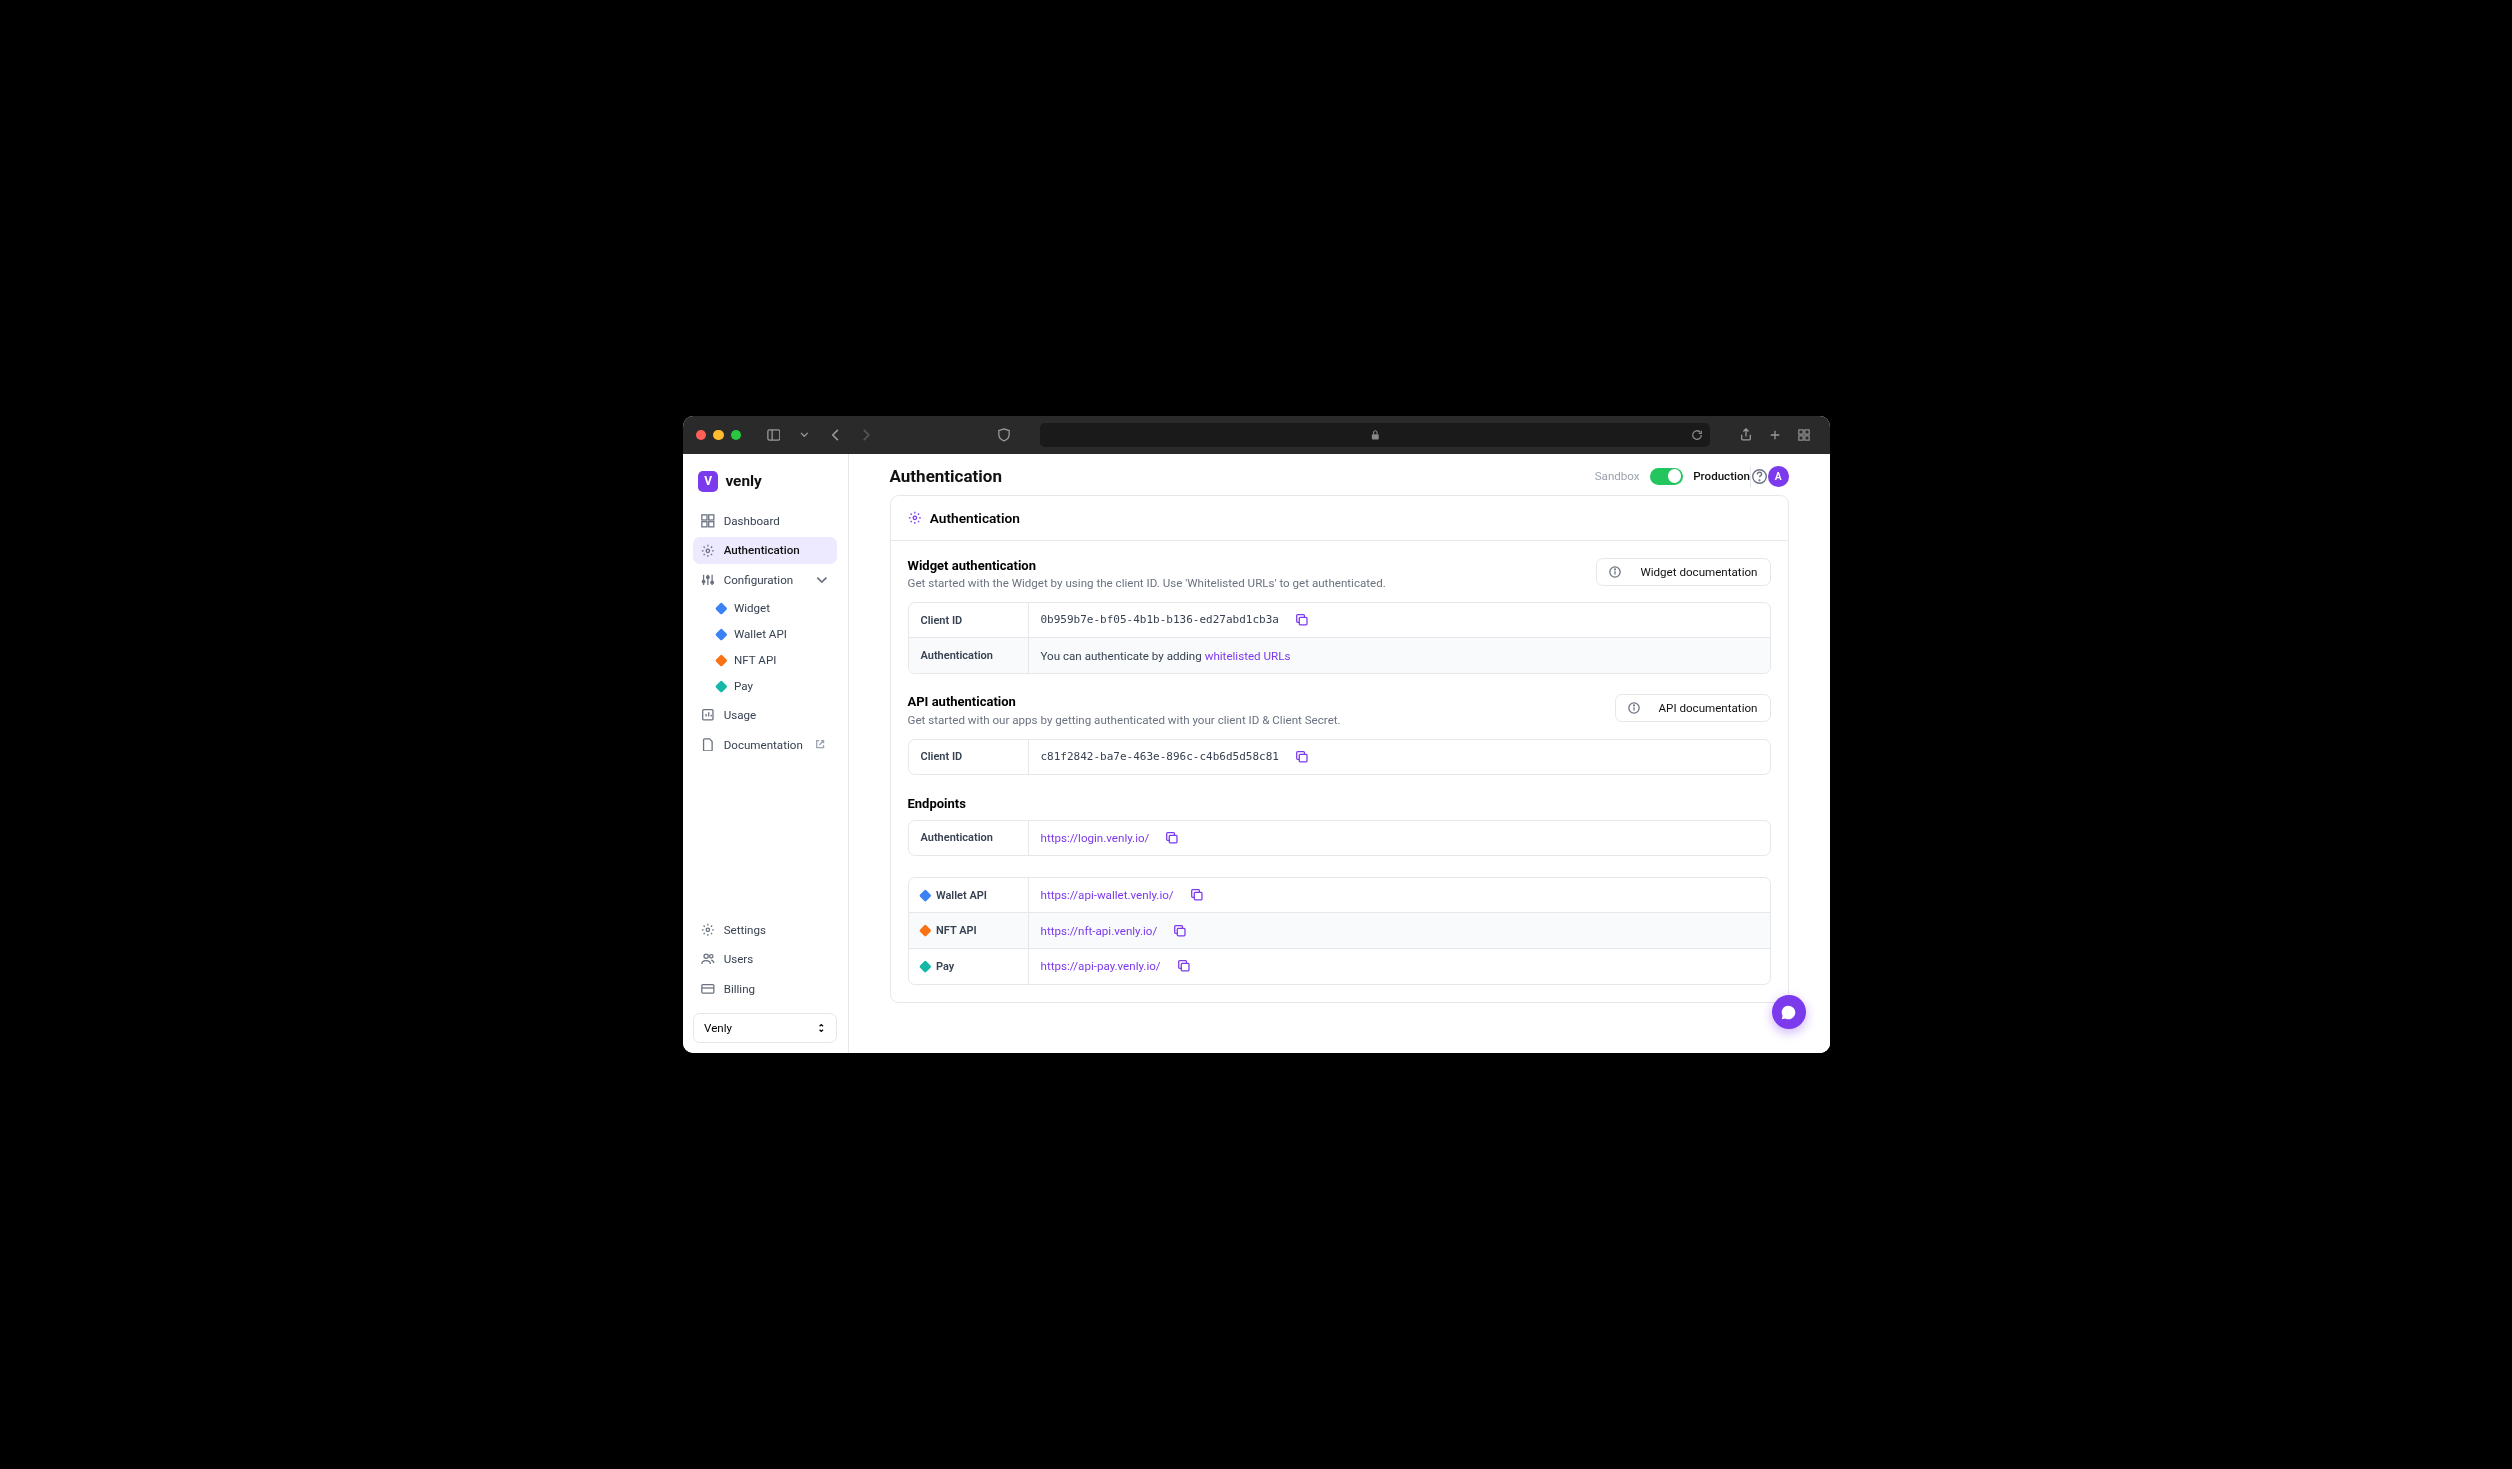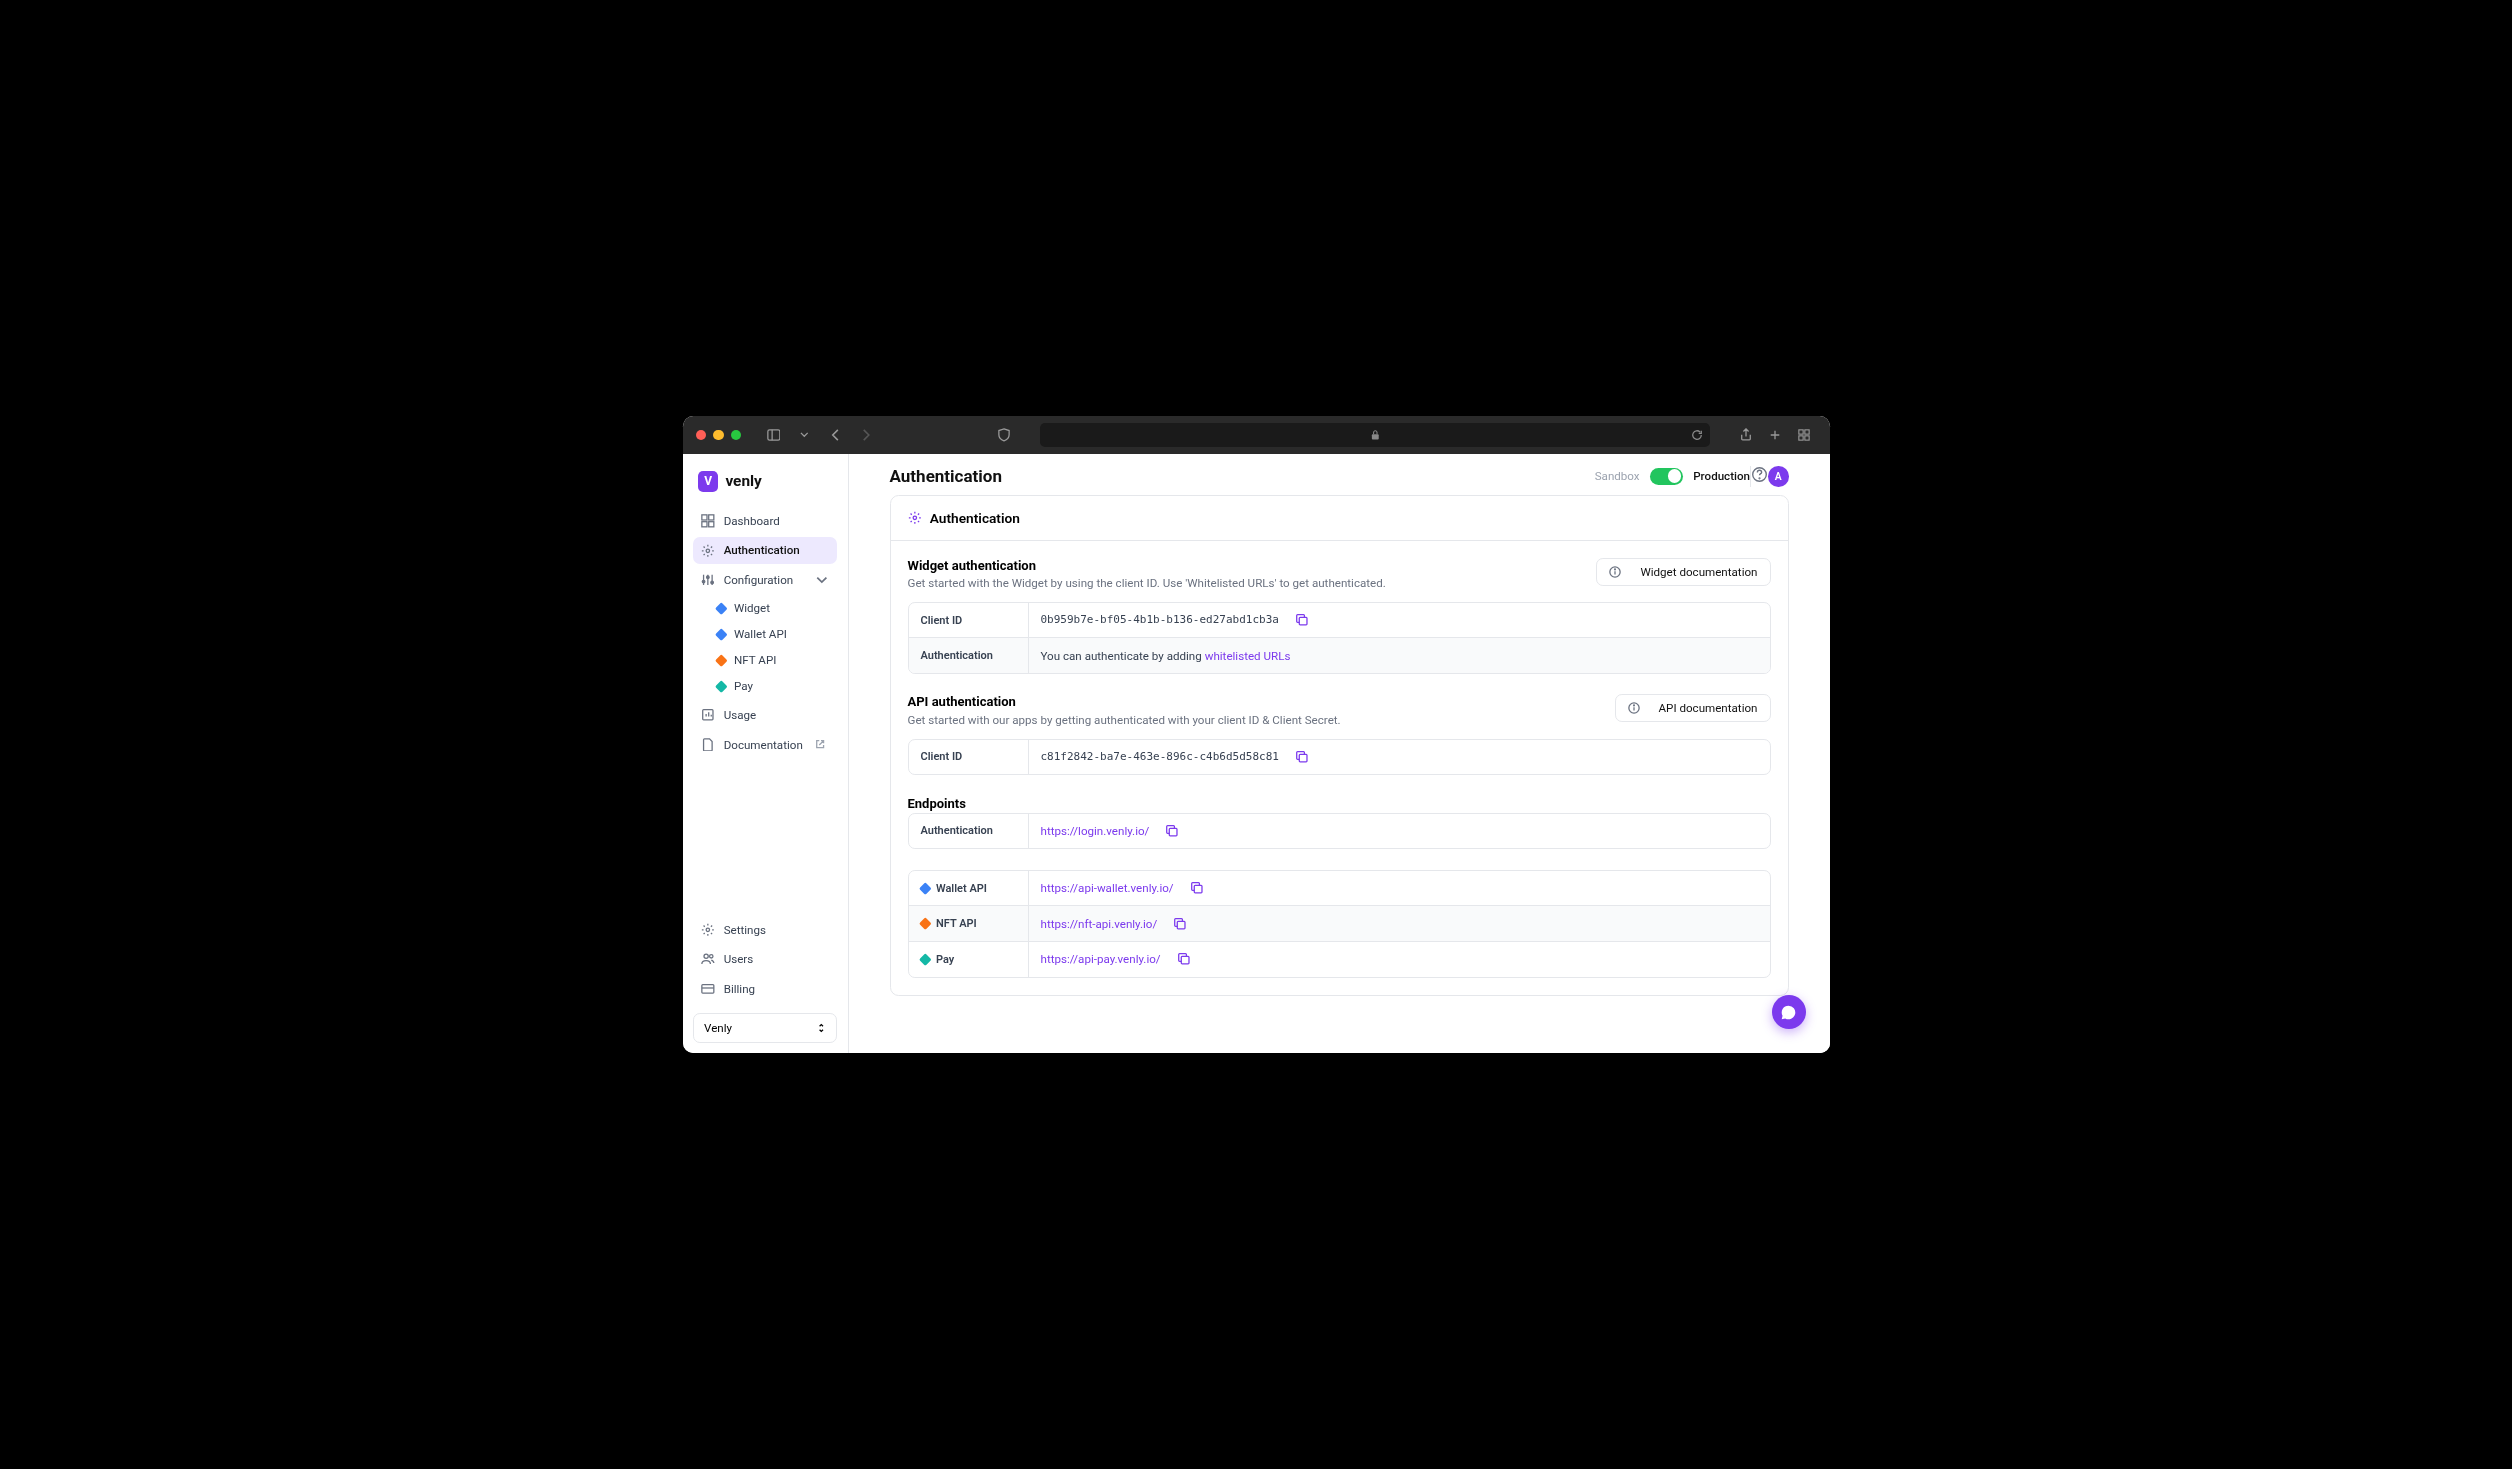--- a/index.html
+++ b/index.html
@@ -33,21 +33,21 @@
 .diamond { width:8.6px; height:8.6px; transform:rotate(45deg); border-radius:1.7px; flex-shrink:0; }
 .d-blue{background:#3b82f6}.d-orange{background:#f97316}.d-teal{background:#14b8a6}
 .ext { width:10.3px; height:10.3px; color:#9ca3af; margin-left:3.4px; }
 
 .sb-bottom { margin-top:auto; display:flex; flex-direction:column; gap:1.7px; }
 .org-select { margin-top:8.6px; border:0.9px solid #e5e7eb; border-radius:6.9px; padding:6.9px 10.3px; display:flex; align-items:center; justify-content:space-between; cursor:pointer; font-size:11.6px; }
 
 .main { flex:1; overflow-y:auto; background:#fff; }
 .topbar { display:flex; align-items:center; padding:12px 41px 8.6px; }
 .page-title { font-size:17px; font-weight:700; color:#111; }
-.tb-actions { margin-left:auto; display:flex; gap:0; }
+.tb-actions { margin-left:auto; display:flex; align-items:center; gap:0; }
 .env { display:flex; align-items:center; gap:10.3px; font-size:11.6px; }
 .sandbox { color:#9ca3af; }
 .prod { color:#111; font-weight:500; }
 .toggle { width:33px; height:17px; background:#22c55e; border-radius:8.6px; position:relative; cursor:pointer; }
 .toggle::after { content:''; position:absolute; right:1.7px; top:1.7px; width:13.7px; height:13.7px; background:#fff; border-radius:50%; }
 .divider { width:0.9px; height:20.6px; background:#e5e7eb; }
 .help { width:17px; height:17px; color:#6b7280; cursor:pointer; }
 .avatar { width:20.6px; height:20.6px; background:#7c3aed; color:#fff; border-radius:50%; display:flex; align-items:center; justify-content:center; font-size:10.3px; font-weight:600; cursor:pointer; }
 
 .content { padding:0 41px 34px; }
@@ -344,21 +344,21 @@
                 <div class="cell-value">
                   <span class="mono">c81f2842-ba7e-463e-896c-c4b6d5d58c81</span>
                   <svg class="icon-btn" viewBox="0 0 16 16" fill="none" stroke="currentColor" stroke-width="1.5">
                         <rect x="5" y="5" width="9" height="9" rx="1"></rect>
                         <path d="M11 5V3a1 1 0 00-1-1H3a1 1 0 00-1 1v7a1 1 0 001 1h2"></path>
                       </svg>
                 </div>
               </div>
             </div>
 
-            <div class="section-title" style="margin-bottom:2px">Endpoints</div>
+            <div class="section-title" style="margin-bottom:9px">Endpoints</div>
             <div class="table">
               <div class="row">
                 <div class="cell-label">Authentication</div>
                 <div class="cell-value">
                   <span class="link">https://login.venly.io/</span>
                   <svg class="icon-btn" viewBox="0 0 16 16" fill="none" stroke="currentColor" stroke-width="1.5">
                         <rect x="5" y="5" width="9" height="9" rx="1"></rect>
                         <path d="M11 5V3a1 1 0 00-1-1H3a1 1 0 00-1 1v7a1 1 0 001 1h2"></path>
                       </svg>
                 </div>

